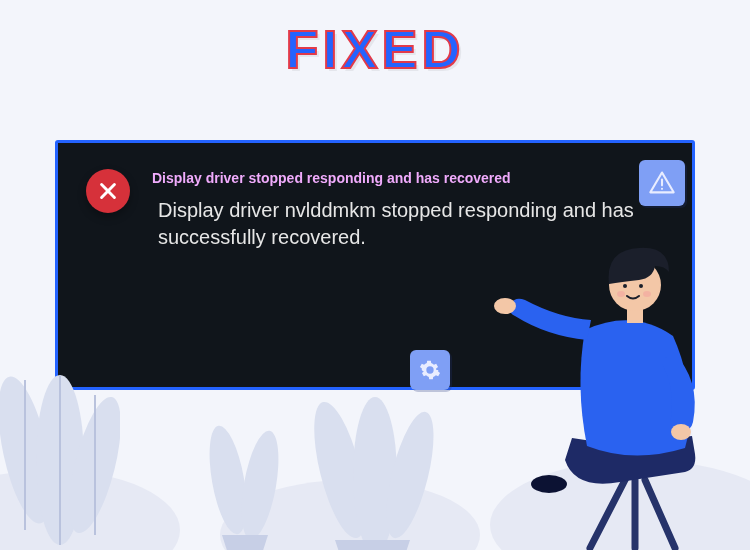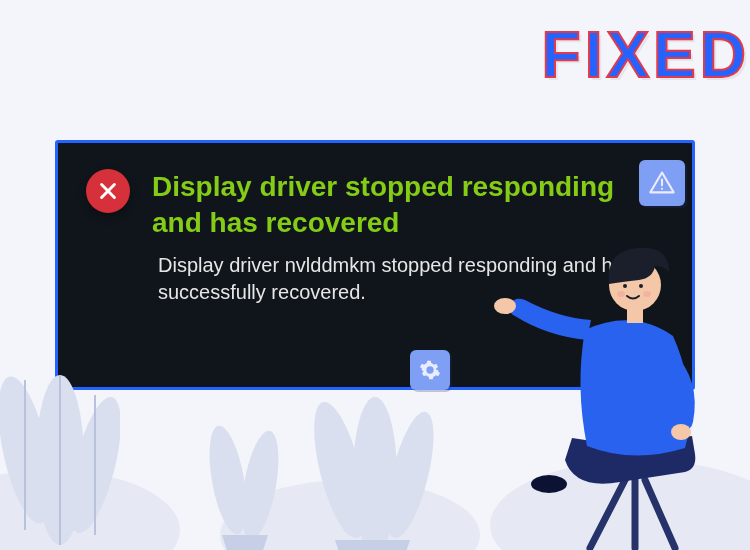--- a/index.html
+++ b/index.html
@@ -7,23 +7,23 @@
   body {
     background: #f3f5fb;
     font-family: "Segoe UI", Arial, sans-serif;
     position: relative;
   }
 
   
   .headline {
     position: absolute;
     top: 18px; left: 0; right: 0;
-    text-align: right;
+    text-align: center;
     font-family: Impact, "Arial Black", sans-serif;
-    font-size: 64px;
+    font-size: 54px;
     font-weight: 900;
     letter-spacing: 4px;
     color: #2463ff;
     -webkit-text-stroke: 2px #e23a4a;
     text-shadow: 3px 3px 0 rgba(0,0,0,0.06);
   }
 
   
   .dialog {
     position: absolute;
@@ -39,25 +39,25 @@
     position: absolute;
     left: 28px; top: 26px;
     width: 44px; height: 44px;
     border-radius: 50%;
     background: #d6313a;
     display: flex; align-items: center; justify-content: center;
     box-shadow: 0 4px 8px rgba(0,0,0,0.3);
   }
   .dialog .icon-circle svg { width: 22px; height: 22px; }
   .dialog h2 {
-    font-size: 28px;
+    font-size: 14px;
     font-weight: 700;
     line-height: 1.3;
     margin-bottom: 10px;
-    color: #84cc16;
+    color: #f0abfc;
   }
   .dialog p {
     font-size: 20px;
     font-weight: 400;
     line-height: 1.35;
     color: #e6e6e6;
     margin-left: 6px;
   }
 
   

